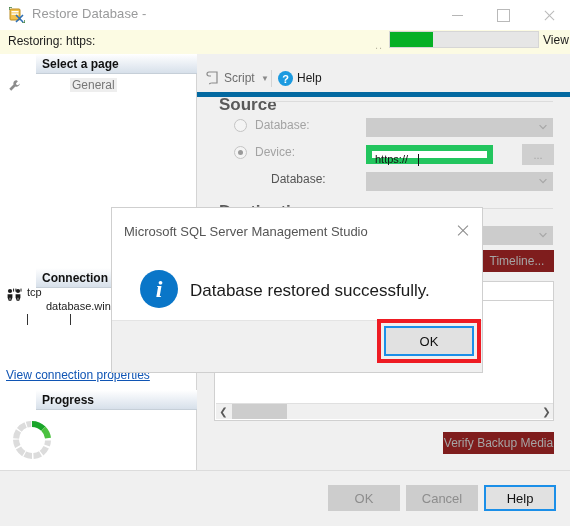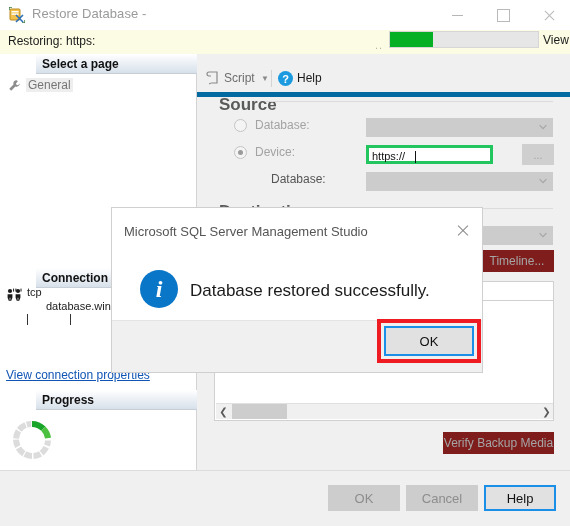--- a/index.html
+++ b/index.html
@@ -33,21 +33,21 @@
   .pfill{position:absolute;left:0;top:0;height:100%;background:#06b025;}
   .stop{position:absolute;left:543px;top:33px;font-size:12px;color:#1b1b1b;}
 
   
   .leftpane{position:absolute;left:0;top:54px;width:196px;height:416px;background:#ffffff;border-right:1px solid #d4d4d4;}
   .sect-head{position:absolute;left:0;width:196px;height:19px;
     background:linear-gradient(to bottom,#ffffff 0%,#e9eef4 55%,#d7e0ea 100%);
     border-bottom:1px solid #c6cfd8;margin-left:36px;}
   .sect-head span{position:absolute;left:6px;top:3px;font-size:12px;font-weight:bold;color:#111;}
   .page-item{position:absolute;left:8px;top:24px;display:flex;align-items:center;gap:5px;}
-  .page-item .lbl{font-size:12px;color:#767676;background:#eeeeee;padding:0 2px;}
+  .page-item .lbl{font-size:12px;color:#767676;background:#eeeeee;padding:0 2px;margin-left:44px;}
   .wrench{width:13px;height:13px;}
 
   .conn-block{position:absolute;left:0;top:214px;width:196px;}
   .conn-ico{position:absolute;left:6px;top:234px;width:17px;height:14px;}
   .conn-tcp{position:absolute;left:27px;top:232px;font-size:11px;color:#1b1b1b;}
   .conn-host{position:absolute;left:46px;top:246px;font-size:11px;color:#1b1b1b;}
   .conn-bar1{position:absolute;left:27px;top:260px;width:1px;height:11px;background:#333;}
   .conn-bar2{position:absolute;left:70px;top:260px;width:1px;height:11px;background:#333;}
   .conn-link{position:absolute;left:6px;top:314px;font-size:12px;color:#1055b4;text-decoration:underline;}
 
@@ -69,21 +69,21 @@
   .grplbl{position:absolute;font-size:17px;font-weight:bold;color:#5a5a5a;}
 
   .radio{position:absolute;width:13px;height:13px;border-radius:50%;border:1px solid #c4c4c4;background:#f4f4f4;box-sizing:border-box;}
   .radio.on:after{content:"";position:absolute;left:3px;top:3px;width:5px;height:5px;border-radius:50%;background:#9a9a9a;}
   .fldlbl{position:absolute;font-size:12px;color:#a3a3a3;}
   .fldlbl.dark{color:#555;}
 
   .combo{position:absolute;height:19px;background:#cccccc;box-sizing:border-box;}
   .combo .cv{position:absolute;left:4px;top:2px;font-size:11px;color:#9a9a9a;}
   .combo .car{position:absolute;right:6px;top:5px;width:8px;height:8px;}
-  .textbox{position:absolute;height:19px;background:#ffffff;border:3px solid #22c55e;box-sizing:border-box;}
+  .textbox{position:absolute;height:19px;background:#ffffff;border:6px solid #22c55e;box-sizing:border-box;}
   .textbox .tv{position:absolute;left:3px;top:2px;font-size:11px;color:#111;}
   .caret{position:absolute;width:1px;height:12px;background:#111;}
   .btn-sm{position:absolute;background:#cfcfcf;color:#a5a5a5;font-size:11px;
     display:flex;align-items:center;justify-content:center;box-sizing:border-box;}
   .btn-dis{position:absolute;background:#7f1d1d;color:#a5a5a5;font-size:12px;
     display:flex;align-items:center;justify-content:center;box-sizing:border-box;}
 
   
   .grid{position:absolute;left:17px;top:227px;width:340px;height:140px;background:#ffffff;border:1px solid #d0d0d0;box-sizing:border-box;overflow:hidden;}
   .gh{position:absolute;top:0;height:19px;background:#fff;border-bottom:1px solid #d0d0d0;border-right:1px solid #d0d0d0;box-sizing:border-box;}

